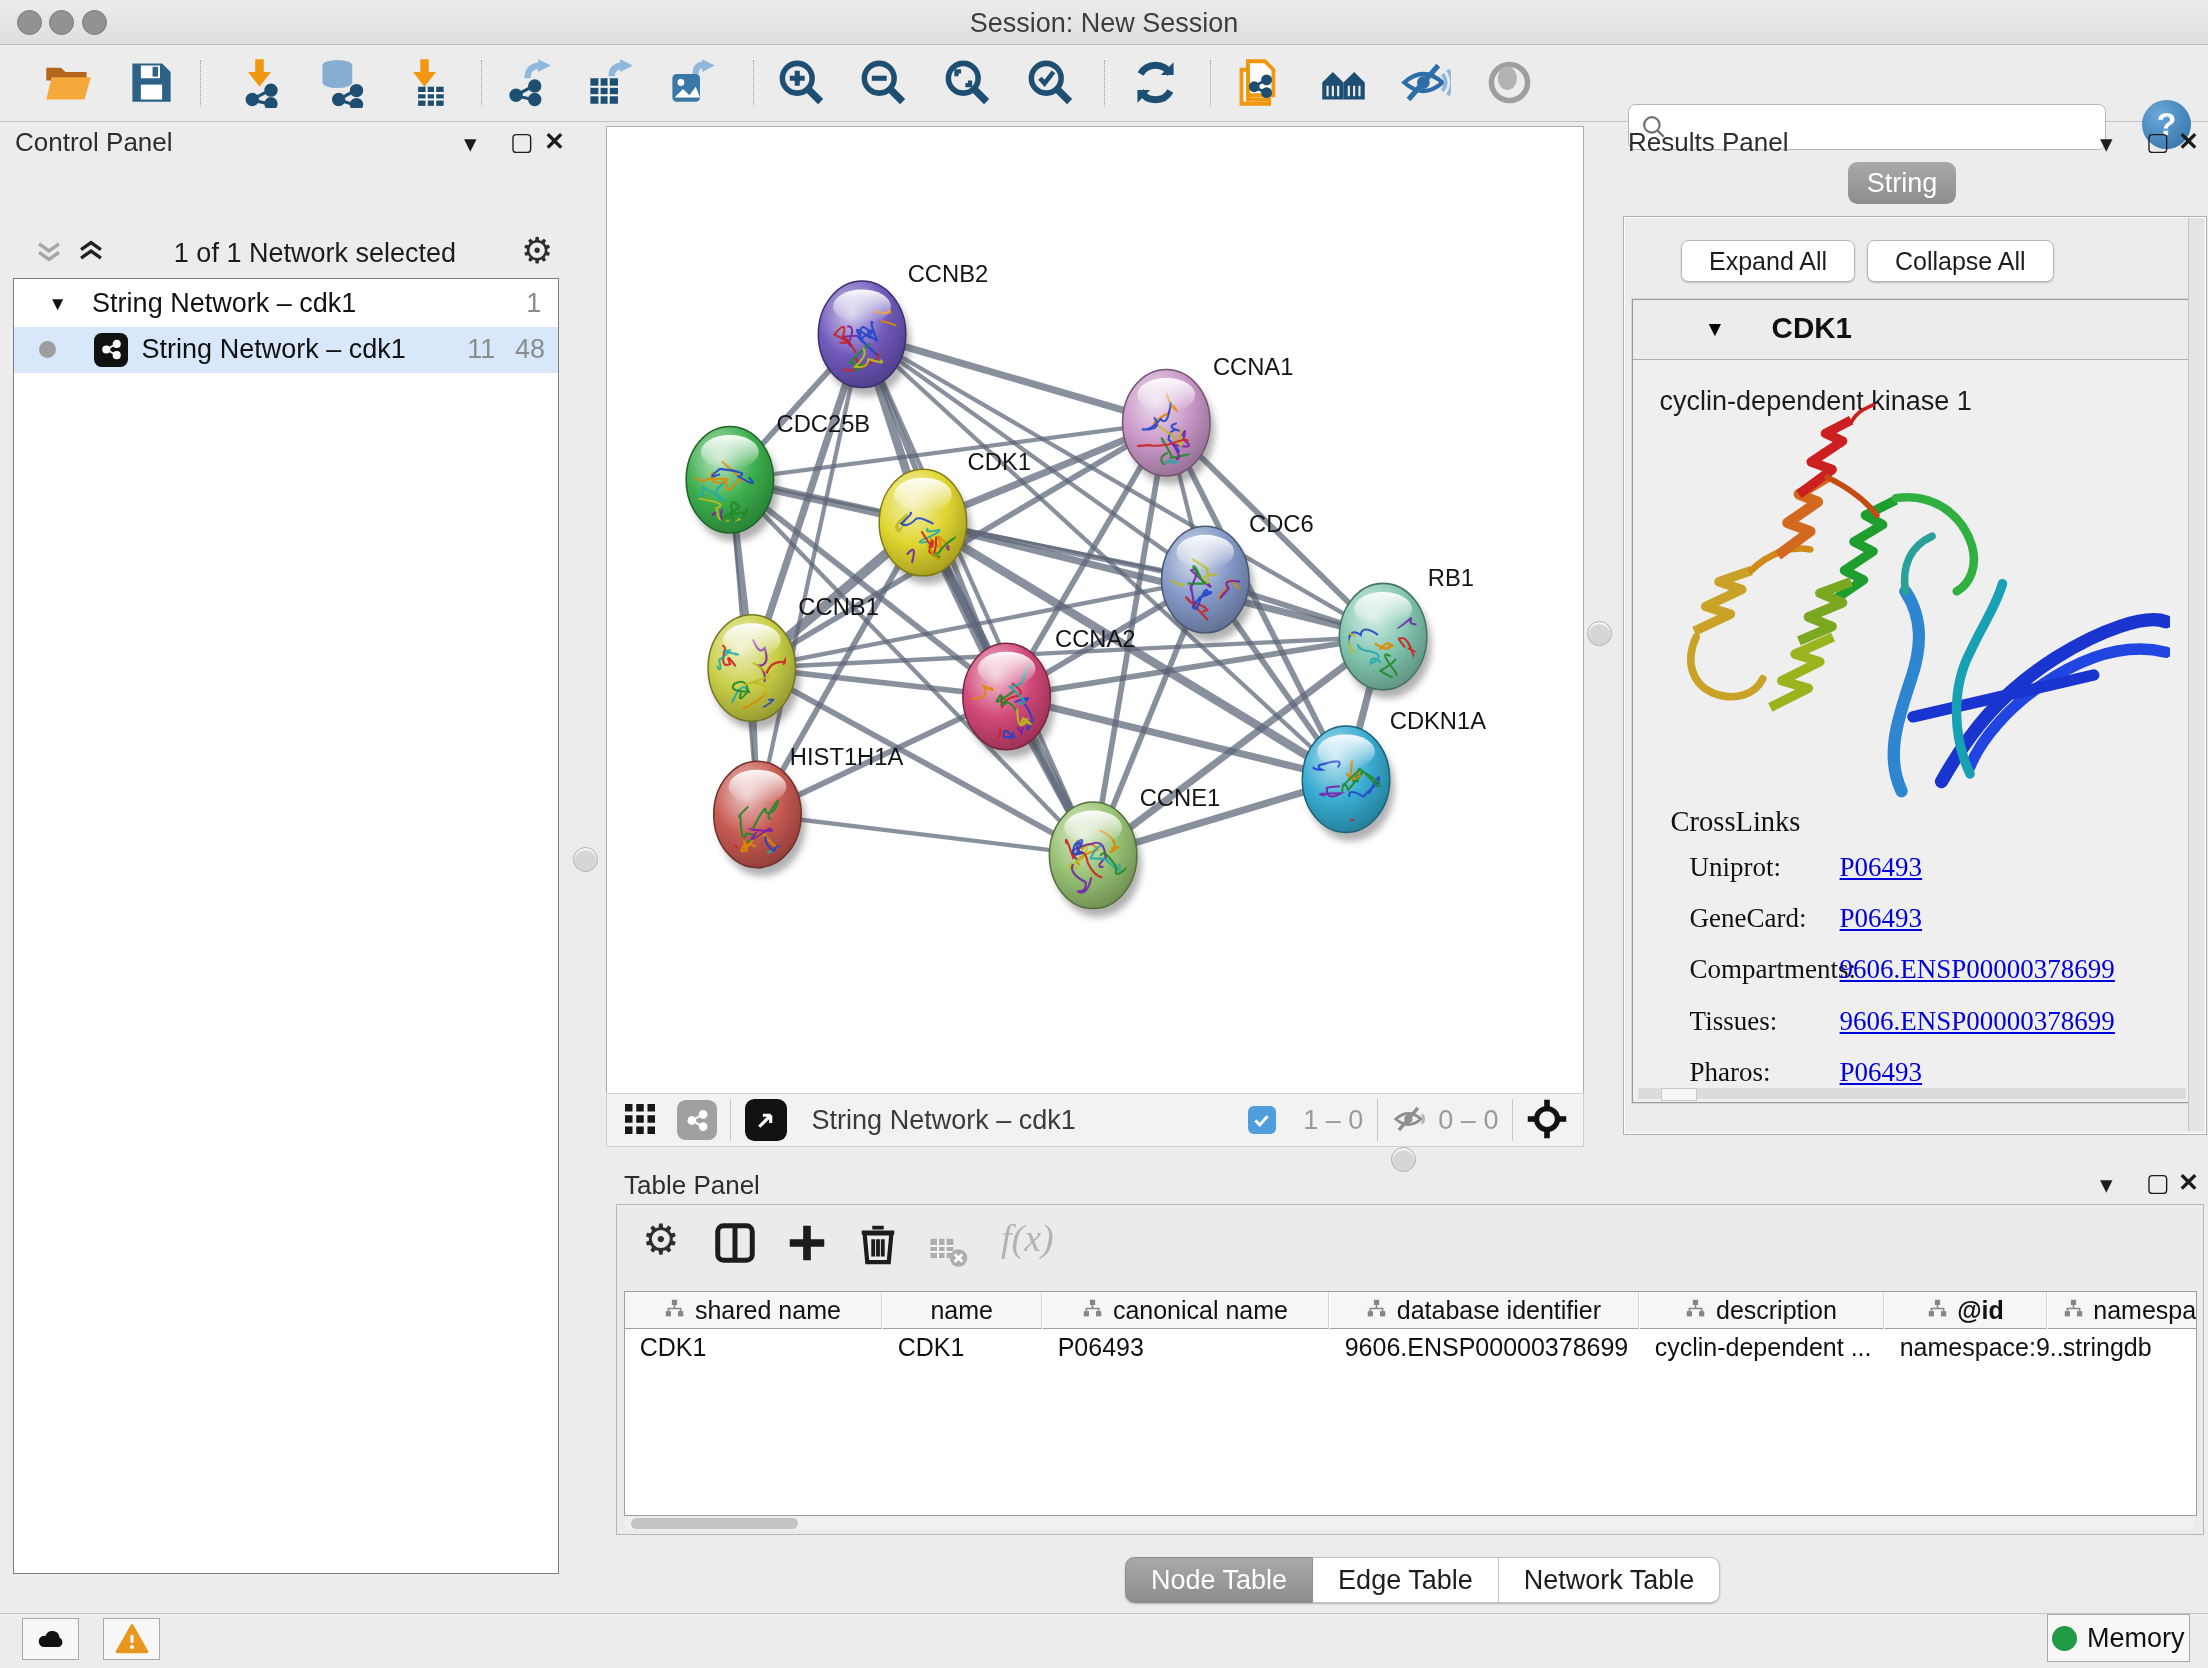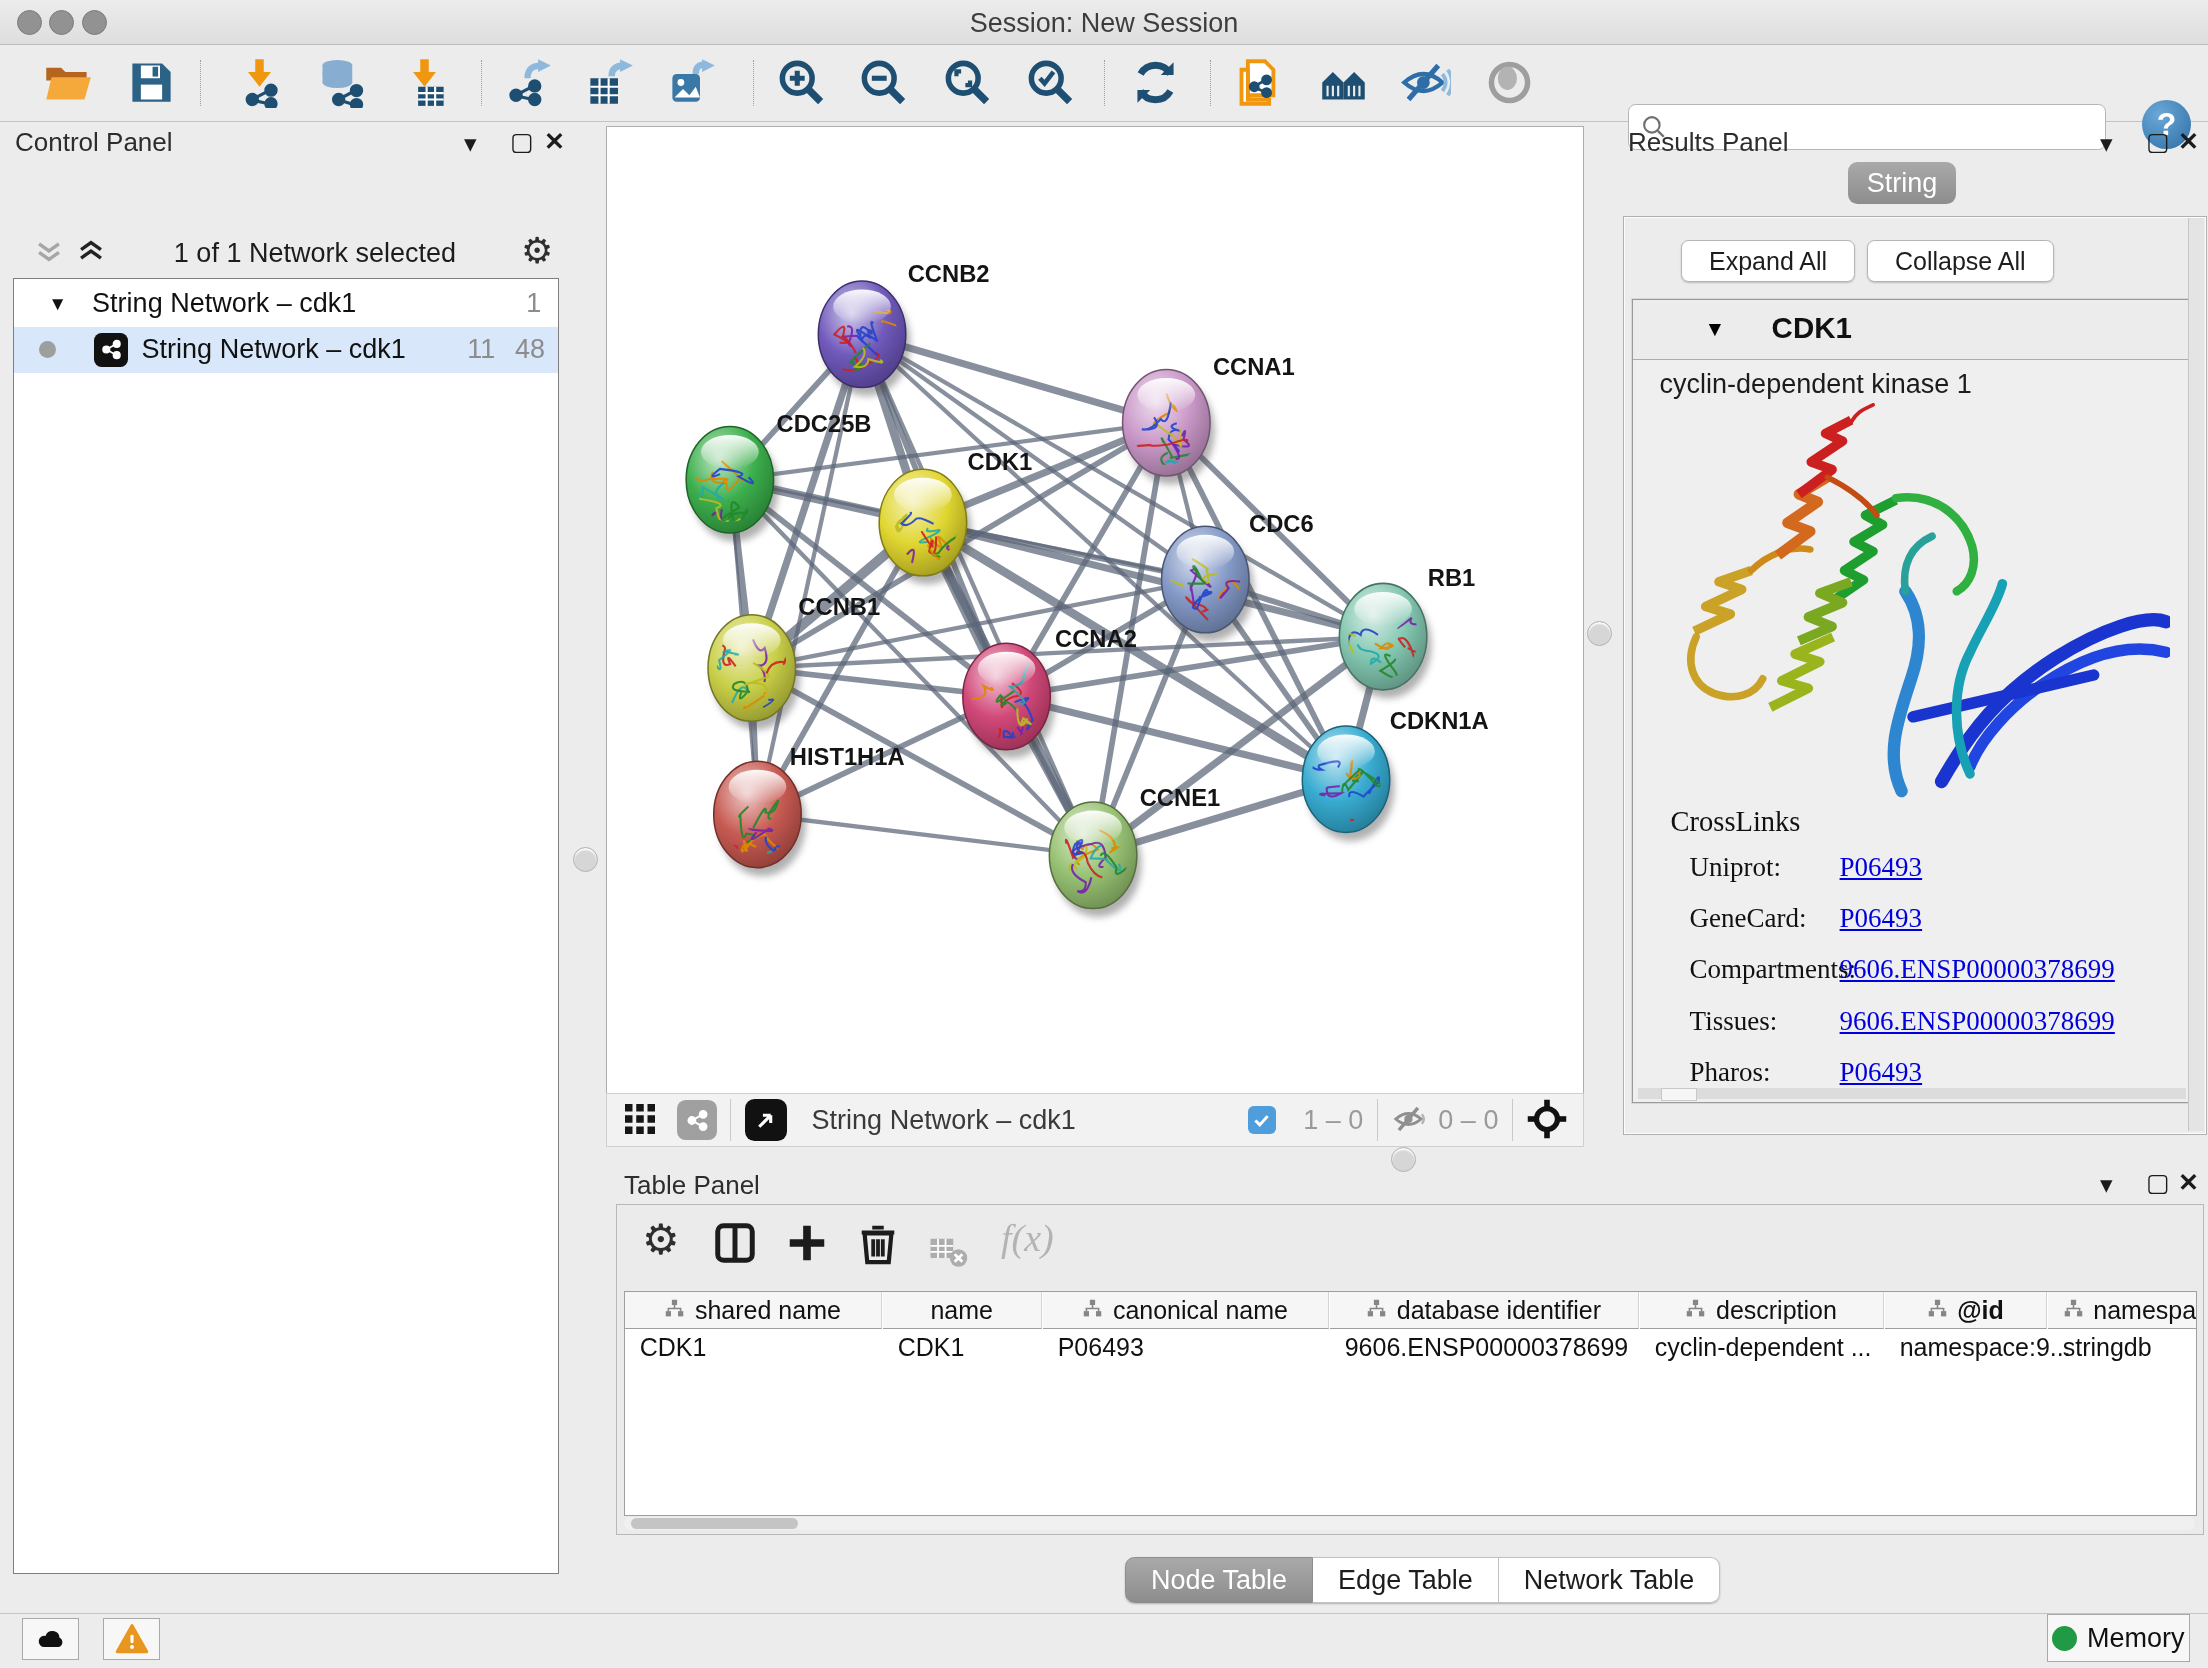--- a/index.html
+++ b/index.html
@@ -35,21 +35,21 @@
   .seg .tab:last-child{border-radius:0 9.5px 9.5px 0;}
   .seg .tab.active{background:linear-gradient(#a9a9a9,#8d8d8d);color:#fff;border-color:#8d8d8d;}
   
   #cp-tree-box{left:13.3px;top:278px;width:544px;height:1294px;background:#fff;
     border:1.9px solid #7f7f7f;}
   .tree-row{position:relative;height:46px;display:flex;align-items:center;font-size:27px;color:#111;}
   .tree-row.selected{background:#d8e7fa;}
   .count{color:#8c8c8c;}
   
   #canvas{left:606px;top:126px;width:976px;height:966px;background:#fff;
-    border:1px solid #adadad;font-weight:bold;}
+    border:1px solid #adadad;}
   #net-bar{left:606px;top:1093px;width:976px;height:52px;background:#f2f2f2;
     border:1px solid #cfcfcf;display:flex;align-items:center;}
   .nb-sep{width:0;height:42px;border-left:1px solid #c9c9c9;margin:0 13.3px;}
   .grabdot{width:23px;height:23px;border-radius:50%;background:#d6d6d6;
     border:1px solid #b3b3b3;box-shadow:inset 0 1.9px 1.9px #fff;}
   
   #rp-card{left:1623px;top:216px;width:582px;height:917px;background:#ececec;
     border:1.9px solid #b0b0b0;box-shadow:inset 0 0 0 1px #fcfcfc;}
   .rp-btn{font-size:25px;background:#fff;border:1px solid #b5b5b5;border-radius:7.6px;
     padding:5.7px 27px;cursor:pointer;color:#1d1d1d;box-shadow:0 1px 1.9px rgba(0,0,0,.2);}
@@ -689,21 +689,21 @@
 
   <div class="abs" id="rp-card">
     <button class="rp-btn abs" style="left:57px;top:23px">Expand All</button>
     <button class="rp-btn abs" style="left:243px;top:23px">Collapse All</button>
 
     <div class="abs" id="rp-inner">
       <div class="abs" style="left:0;top:0;width:100%;height:59px;border-bottom:1px solid #adadad;background:#ececec">
         <span class="abs" style="left:72px;top:17px;font-size:21px">▼</span>
         <span class="abs" style="left:139px;top:11.4px;font-size:29.5px;font-weight:bold;color:#111">CDK1</span>
       </div>
-      <div class="abs" style="left:27px;top:69px;font-size:27px;color:#1c1c1c">cyclin-dependent kinase 1</div>
+      <div class="abs" style="left:27px;top:86px;font-size:27px;color:#1c1c1c">cyclin-dependent kinase 1</div>
 
       <svg class="abs" style="left:23px;top:103px" width="514" height="409" viewBox="0 0 540 430">
         <path d="M258 408 C240 370 255 330 268 290 C280 255 280 225 262 198" stroke="#2f86d0" stroke-width="13" fill="none" stroke-linecap="round"></path>
         <path d="M300 398 C330 345 362 305 420 268 C468 238 515 222 536 230" stroke="#1a35cf" stroke-width="14" fill="none" stroke-linecap="round"></path>
         <path d="M536 262 C495 252 450 266 406 296 C372 319 342 352 330 382" stroke="#2145e0" stroke-width="12" fill="none" stroke-linecap="round"></path>
         <path d="M270 330 L460 286" stroke="#1a35cf" stroke-width="12" stroke-linecap="round"></path>
         <path d="M330 390 C312 352 310 300 330 262 C344 232 358 212 364 190" stroke="#18a0b4" stroke-width="10" fill="none" stroke-linecap="round"></path>
         <path d="M262 198 C258 170 268 150 290 140" stroke="#2aa198" stroke-width="8" fill="none" stroke-linecap="round"></path>
         <path d="M190 205 L218 186 L198 176 L228 156 L208 146 L238 128 L220 118 L252 102" stroke="#1f9e30" stroke-width="10" fill="none" stroke-linejoin="round"></path>
         <path d="M252 100 C292 94 322 118 332 150 C338 172 330 190 316 198" stroke="#30b040" stroke-width="9" fill="none" stroke-linecap="round"></path>

